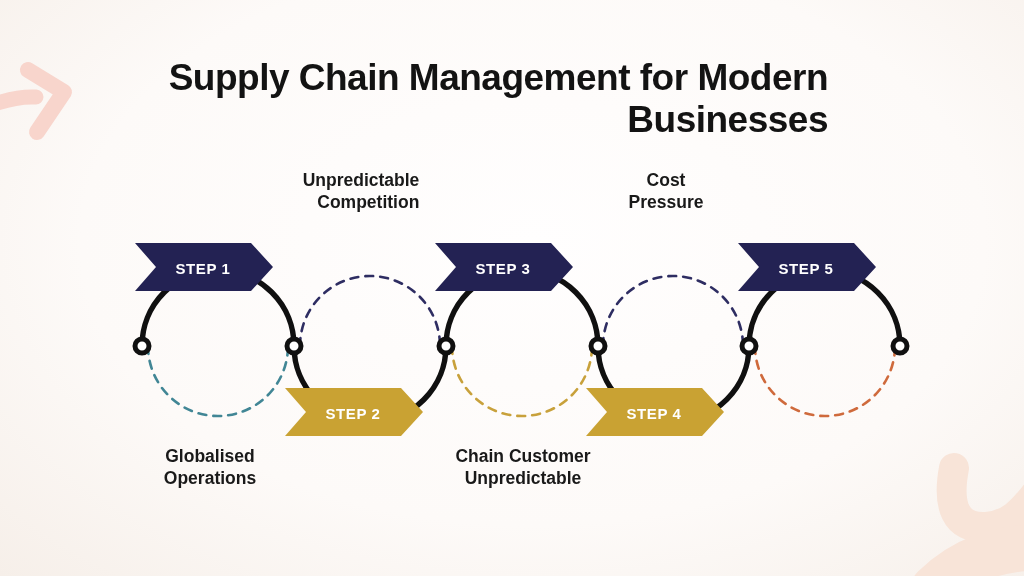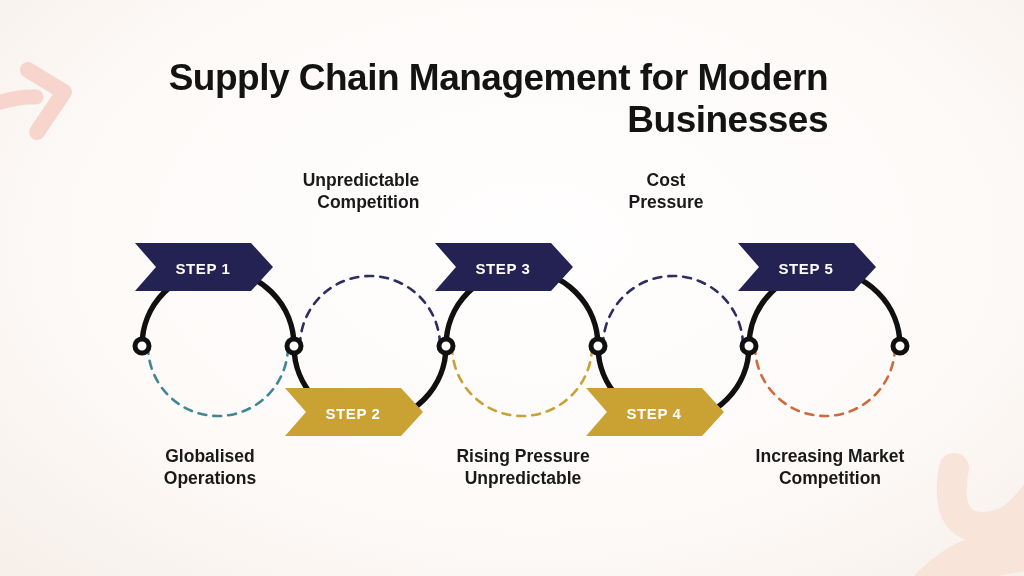--- a/index.html
+++ b/index.html
@@ -104,21 +104,17 @@
   <div class="caption" style="left:210px;top:446px;">
     <span>Globalised</span>
     <span>Operations</span>
   </div>
 
   <div class="caption" style="left:666px;top:170px;">
     <span>Cost</span>
     <span>Pressure</span>
   </div>
   <div class="caption" style="left:523px;top:446px;">
-    <span>Rising Pressure</span>
+    <span>Chain Customer</span>
     <span>Unpredictable</span>
-  </div>
-  <div class="caption" style="left:830px;top:446px;">
-    <span>Increasing Market</span>
-    <span>Competition</span>
   </div>
 
 </div>
 
 </body></html>

